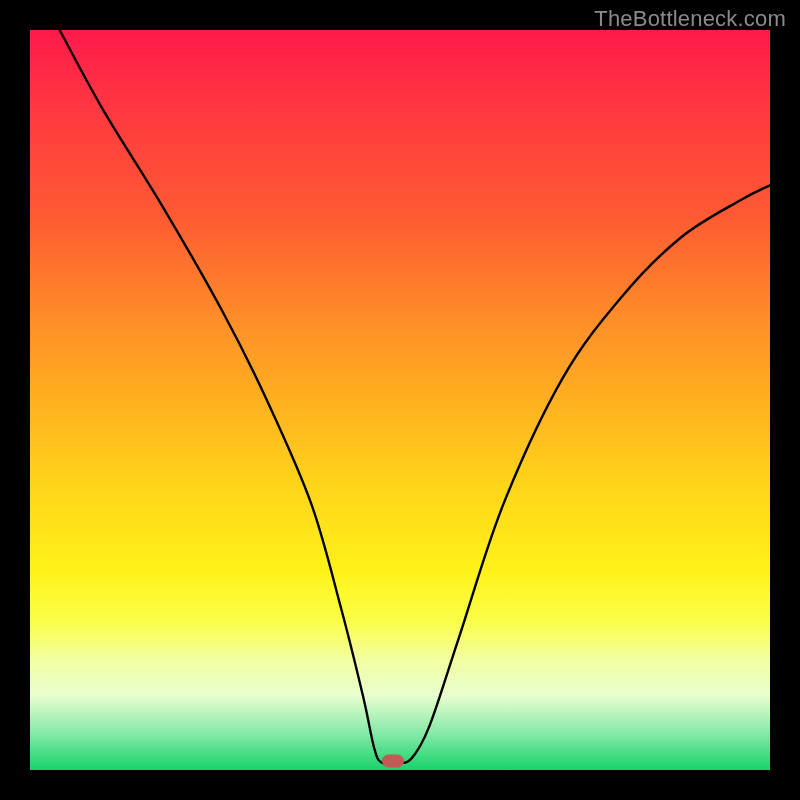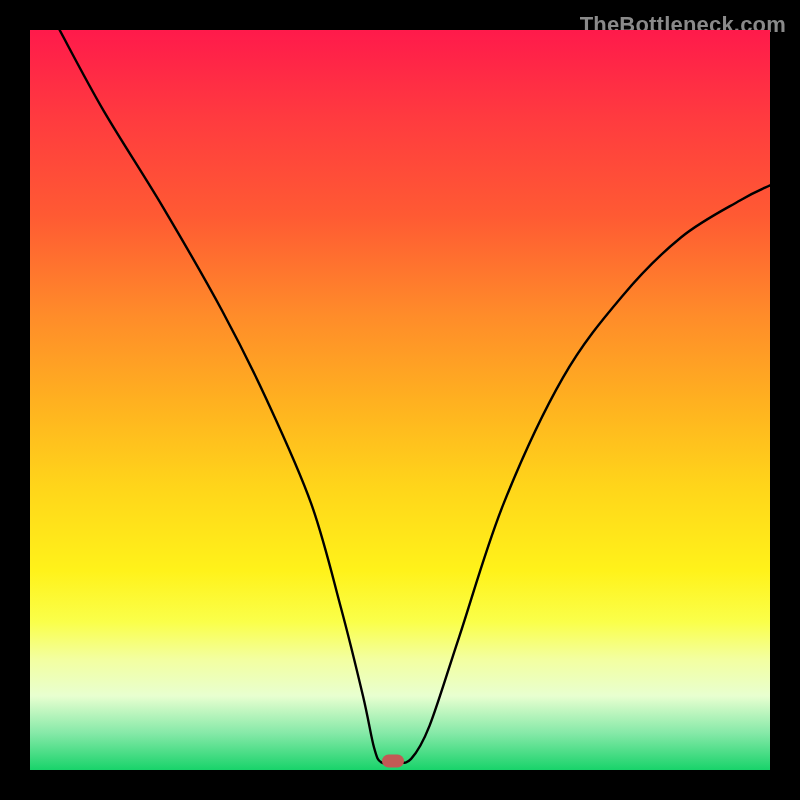--- a/index.html
+++ b/index.html
@@ -34,25 +34,25 @@
       #fff21a 73%,
       #faff4a 80%,
       #f3ffa0 85%,
       #e8ffd0 90%,
       #86e9a8 95%,
       #18d36a 100%
     );
   }
   .watermark {
     position: absolute;
-    top: 12px;
+    top: 6px;
     right: 14px;
     color: #8a8a8a;
     font-size: 22px;
-    font-weight: 700;
+    font-weight: 400;
     letter-spacing: 0.2px;
     user-select: none;
   }
   .curve-svg {
     position: absolute;
     left: 0;
     top: 0;
     width: 740px;
     height: 740px;
   }

